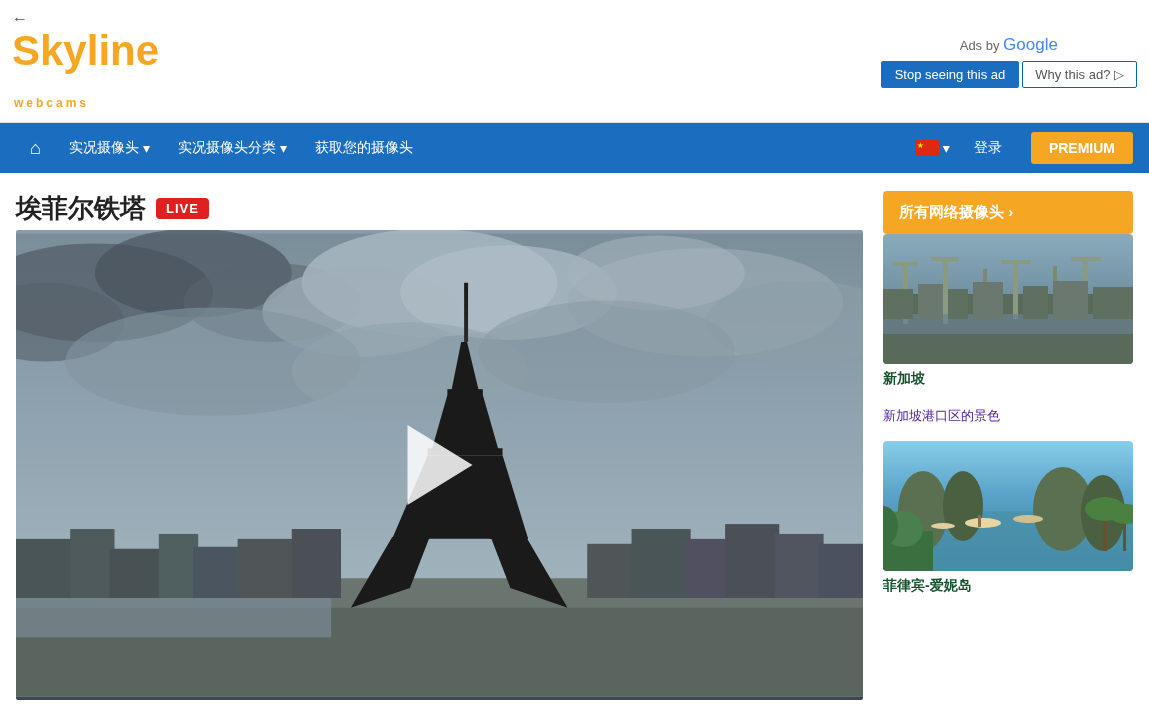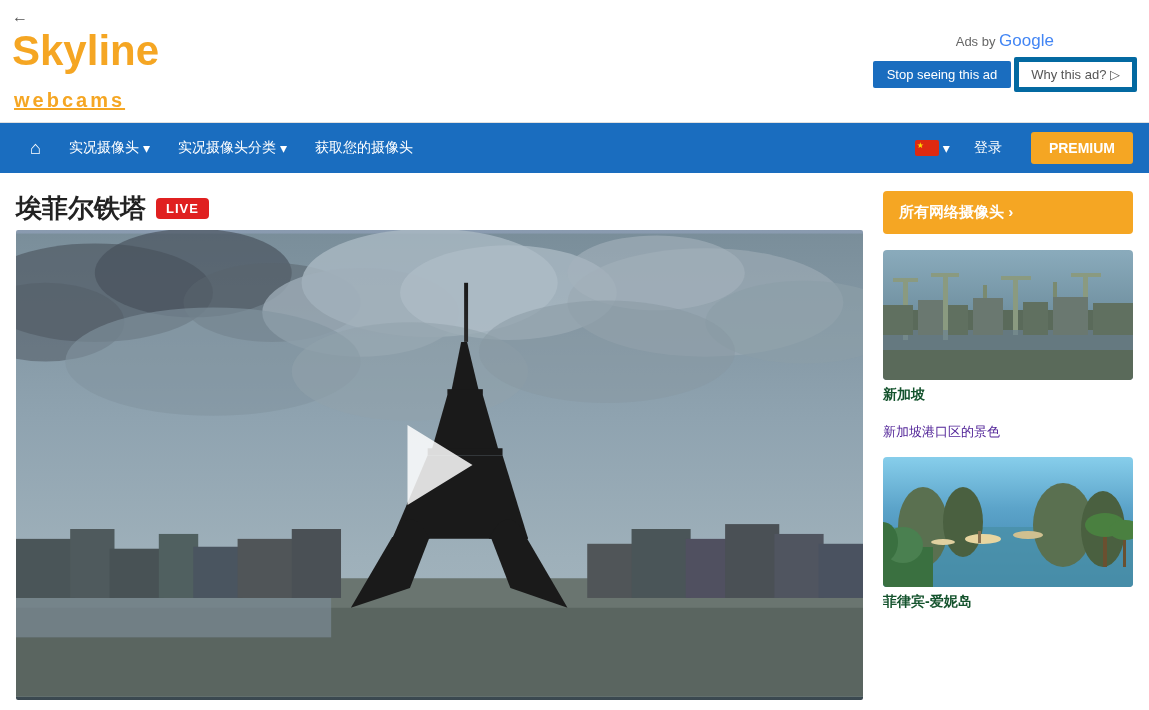--- a/index.html
+++ b/index.html
@@ -34,26 +34,25 @@
       font-weight: bold;
       color: #1a6dbf;
       line-height: 1;
     }
 
     .logo-skyline span {
       color: #f5a623;
     }
 
     .logo-webcams {
-      font-size: 20px;
+      font-size: 12px;
       color: #f5a623;
       letter-spacing: 3px;
       margin-top: -4px;
       padding-left: 2px;
-      text-decoration: underline;
     }
 
     .ad-area {
       display: flex;
       flex-direction: column;
       align-items: center;
       gap: 6px;
     }
 
     .ads-by-google {
@@ -79,21 +78,21 @@
       border: none;
       padding: 6px 14px;
       font-size: 13px;
       cursor: pointer;
       border-radius: 2px;
     }
 
     .btn-why-ad {
       background: #fff;
       color: #555;
-      border: 5px solid #0369a1;
+      border: 1px solid #0369a1;
       padding: 5px 12px;
       font-size: 13px;
       cursor: pointer;
       border-radius: 2px;
       display: flex;
       align-items: center;
       gap: 4px;
     }
 
     
@@ -242,21 +241,20 @@
       background: #f5a623;
       color: #fff;
       border: none;
       padding: 12px 16px;
       font-size: 15px;
       font-weight: bold;
       cursor: pointer;
       border-radius: 4px;
       width: 100%;
       text-align: left;
-      margin-bottom: 16px;
       display: flex;
       align-items: center;
       justify-content: space-between;
     }
 
     .webcam-card {
       margin-bottom: 16px;
     }
 
     .webcam-thumb {

